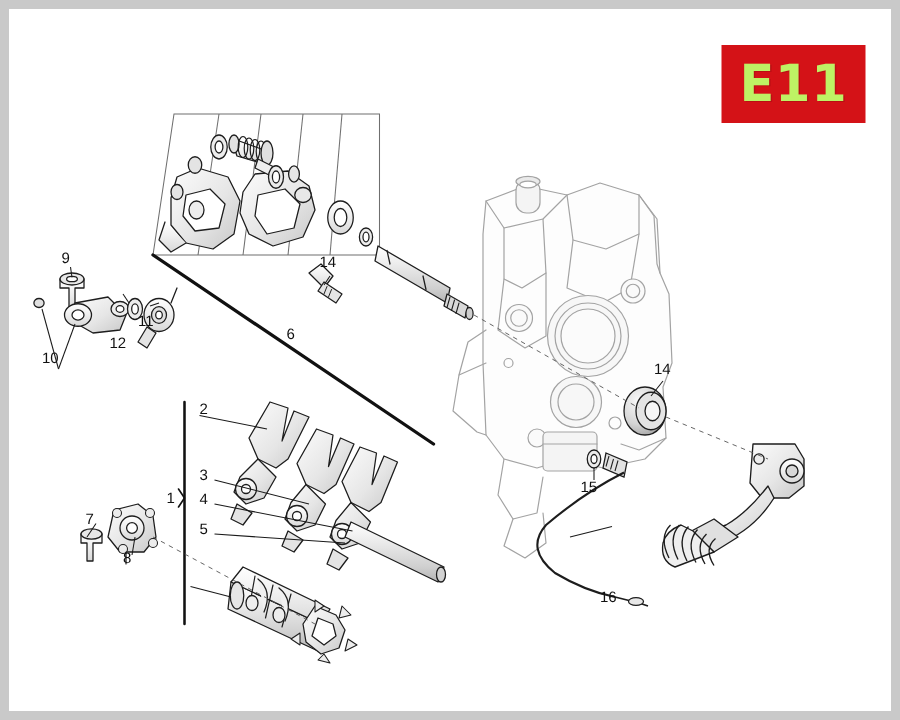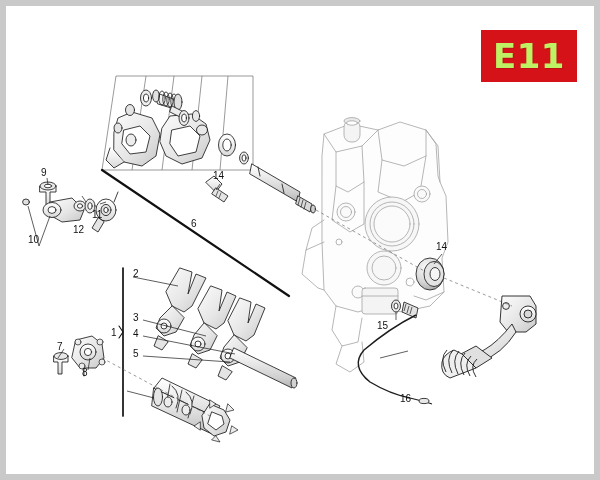--- a/index.html
+++ b/index.html
@@ -351,17 +351,17 @@
     <div class="callout-num" style="left:127px; top:343px;">5</div>
     <div class="callout-num" style="left:185px; top:213px;">6</div>
     <div class="callout-num" style="left:51px; top:336px;">7</div>
     <div class="callout-num" style="left:76px; top:362px;">8</div>
     <div class="callout-num" style="left:35px; top:162px;">9</div>
     <div class="callout-num" style="left:22px; top:229px;">10</div>
     <div class="callout-num" style="left:86px; top:204px;">11</div>
     <div class="callout-num" style="left:67px; top:179px;margin-top:40px;">12</div>
     <div class="callout-num" style="left:207px; top:165px;">14</div>
     <div class="callout-num" style="left:430px; top:236px;">14</div>
-    <div class="callout-num" style="left:371px; top:315px;">15</div>
+    <div class="callout-num" style="left:381px; top:315px;">15</div>
     <div class="callout-num" style="left:394px; top:346px;margin-top:42px;">16</div>
 
   </div>
 </div>
 
 </body></html>

